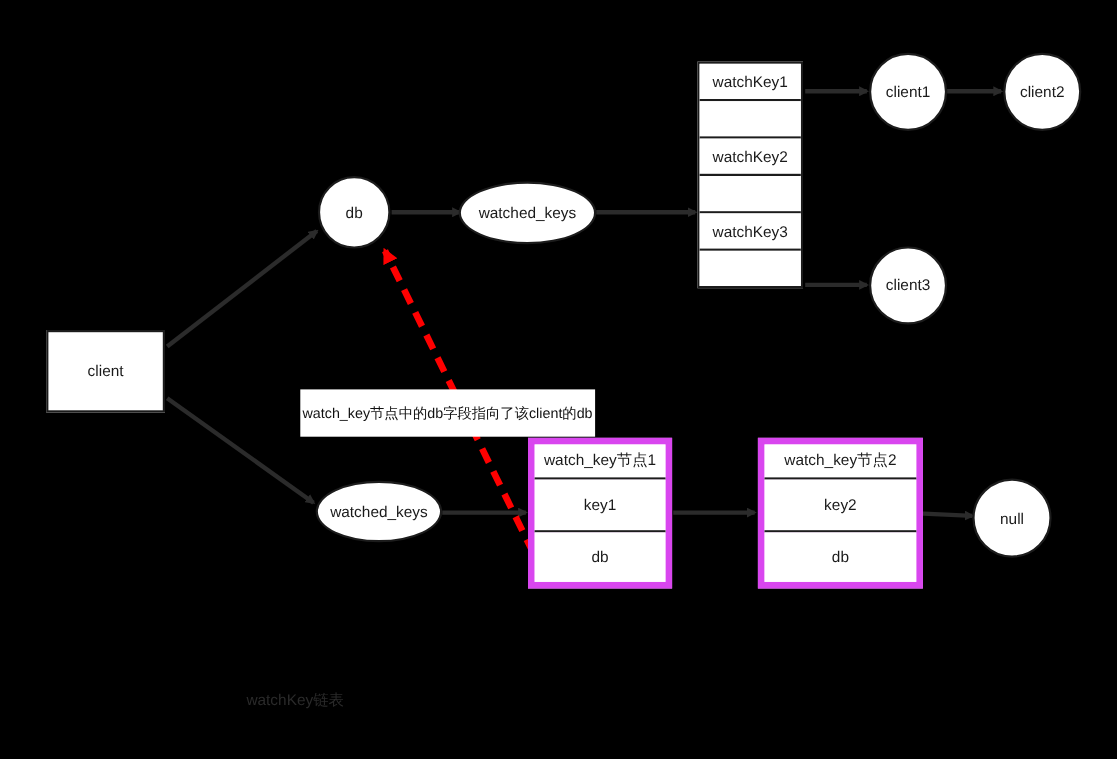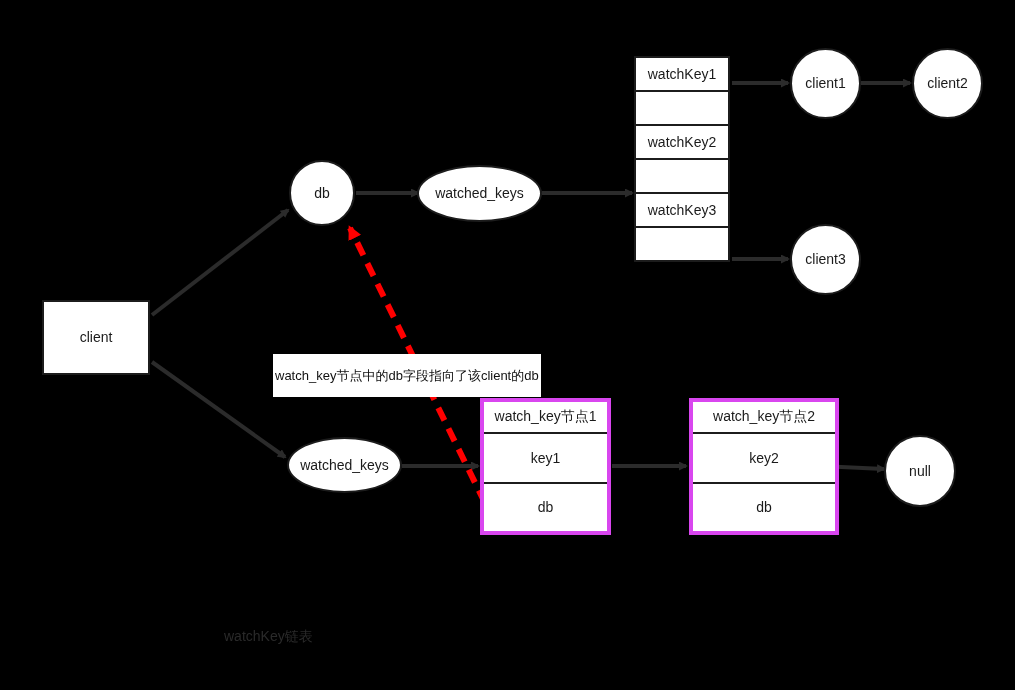--- a/index.html
+++ b/index.html
@@ -74,21 +74,21 @@
   }
   .table .cell:last-child {
     border-bottom: none;
   }
 
   
   .record {
     position: absolute;
     box-sizing: border-box;
     background: #f0abfc;
-    border: 4px solid #d946ef;
+    border: 6px solid #d946ef;
     display: flex;
     flex-direction: column;
   }
   .record .row {
     box-sizing: border-box;
     display: flex;
     align-items: center;
     justify-content: center;
     font-size: 14px;
     color: #1a1a1a;

